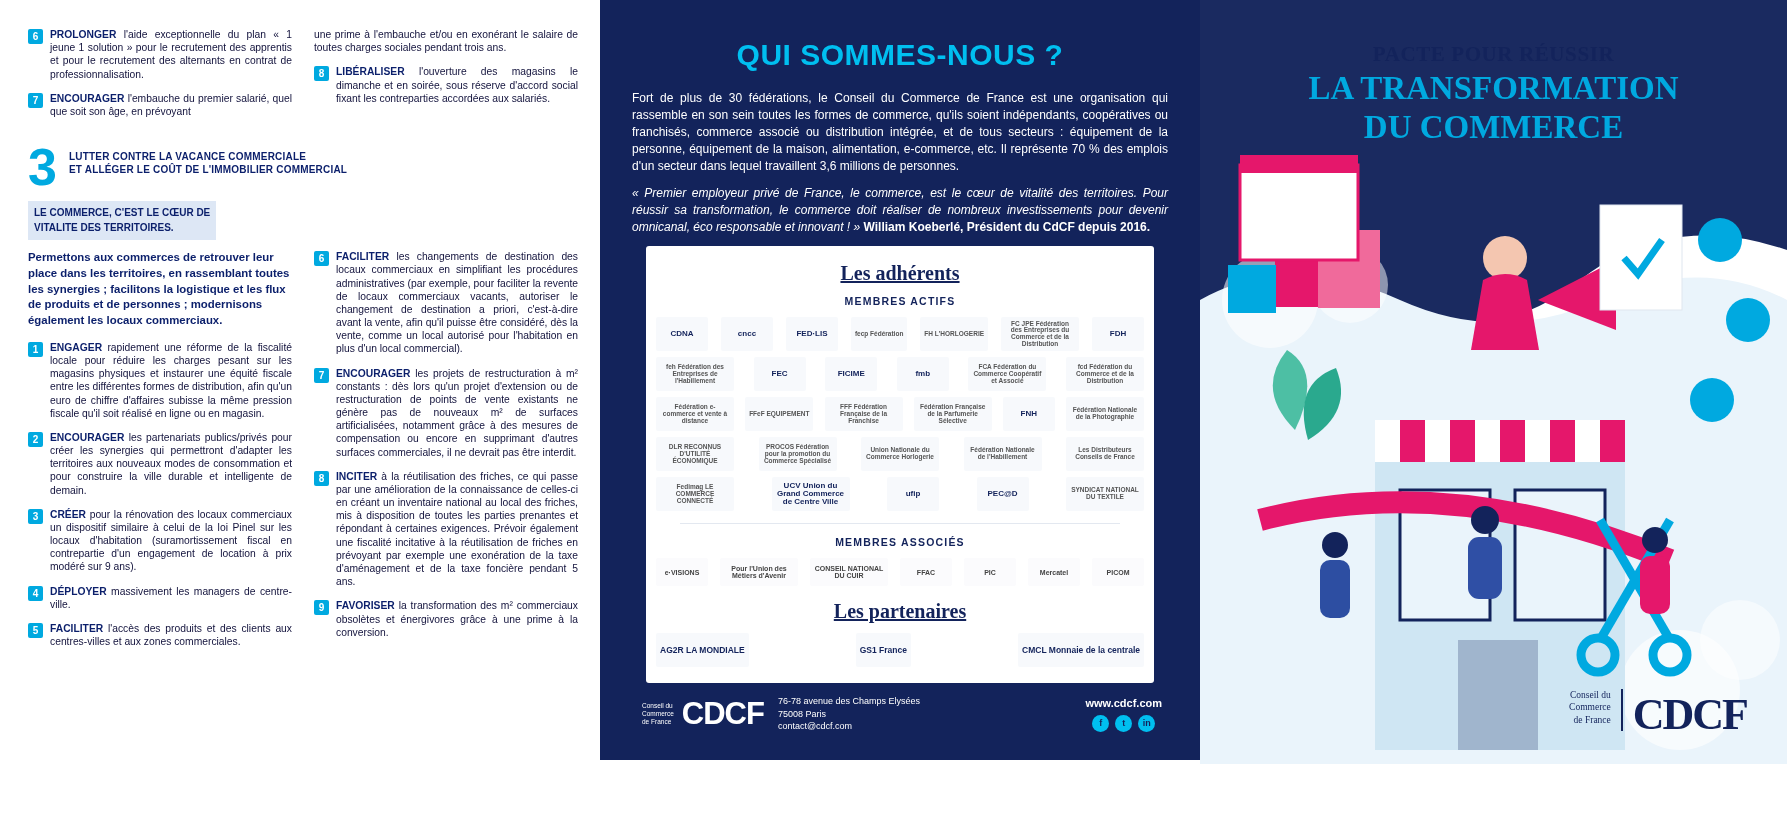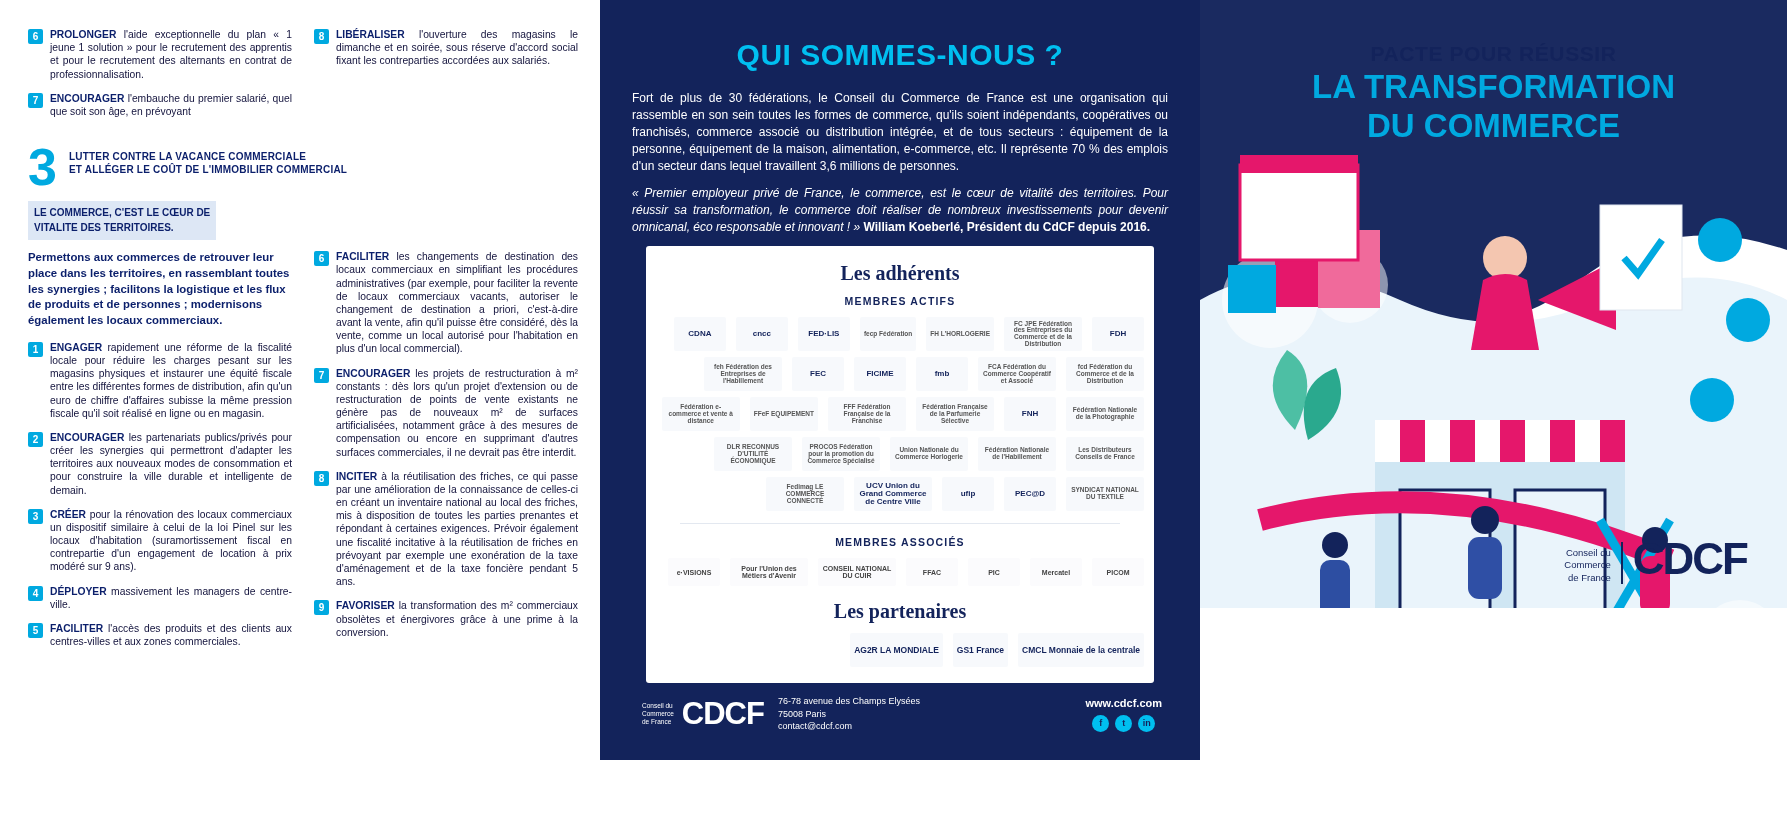--- a/index.html
+++ b/index.html
@@ -52,23 +52,23 @@
     font-size: 30px; font-weight: bold; letter-spacing: 0.5px;
   }
   .mid p { font-size:12px; line-height:1.42; text-align:justify; margin:0 0 10px 0; }
   .mid p.quote { font-style: italic; }
   .mid p.quote b { font-style: normal; }
 
   .card {
     background:#fff; border-radius:3px; margin: 6px 14px 0 14px; padding: 14px 10px 16px 10px;
     text-align:center;
   }
-  .card h2 { color:#13235b; font-family:"Liberation Serif", serif; font-size:20px; margin:2px 0 10px 0; font-weight:bold; }
+  .card h2 { color:#13235b; font-family:"Liberation Serif", serif; font-size:20px; margin:2px 0 10px 0; font-weight:bold;text-decoration:underline; }
   .card h3 { color:#13235b; font-size:10.5px; letter-spacing:1.2px; margin:4px 0 10px 0; font-weight:bold; }
-  .logos { display:flex; flex-wrap:wrap; justify-content:flex-end; gap:6px 10px; }
+  .logos { display:flex; flex-wrap:wrap; justify-content:space-between; gap:6px 10px; }
   .logo {
     height:34px; min-width:52px; max-width:78px; padding:2px 4px;
     display:flex; align-items:center; justify-content:center;
     font-size:8px; font-weight:bold; color:#13235b; text-align:center;
     line-height:1.05; border-radius:2px; background:#f7f9fc;
   }
   .logo.sm { font-size:6.5px; color:#555; font-weight:bold; }
   .logos.assoc .logo { height:28px; background:#fbfbfd; color:#444; font-size:7px; }
   .logos.partners .logo { height:34px; font-size:8.5px; max-width:150px; }
   .divider { height:1px; background:#e3e8f0; margin:12px 24px; }
@@ -76,26 +76,26 @@
   .footer { display:flex; align-items:center; gap:14px; padding: 12px 6px 0 10px; }
   .fcdcf { display:flex; align-items:center; gap:8px; }
   .fcdcf .small { font-size:6.5px; line-height:1.25; color:#fff; }
   .fcdcf .big { font-size:31px; font-weight:bold; letter-spacing:-1px; color:#fff; }
   .faddr { font-size:9px; line-height:1.4; color:#fff; }
   .fweb { font-size:11px; font-weight:bold; color:#fff; margin-left:auto; text-align:center; }
   .socials { display:flex; gap:6px; justify-content:center; margin-top:6px; }
   .soc { width:17px; height:17px; border-radius:50%; background:#00bff0; color:#13235b; font-size:9px; font-weight:bold; display:flex; align-items:center; justify-content:center; }
 
   
-  .right { width:587px; height:608px; position:relative; background:#ffffff; overflow:hidden; }
+  .right { width:587px; height:764px; position:relative; background:#ffffff; overflow:hidden;font-family:Liberation Serif, serif; }
   .rbg { position:absolute; inset:0; }
   .rtitle { position:absolute; top:42px; left:0; width:100%; text-align:center; z-index:5; }
   .rtitle .t1 { color:#13235b; font-size:21px; font-weight:bold; letter-spacing:0.6px; }
   .rtitle .t2 { color:#00a9e0; font-size:33px; font-weight:bold; line-height:1.1; margin-top:3px; }
-  .rlogo { position:absolute; bottom:24px; right:40px; display:flex; align-items:flex-end; gap:10px; z-index:6; }
+  .rlogo { position:absolute; bottom:24px; right:40px; display:flex; align-items:flex-start; gap:10px; z-index:6; }
   .rlogo .small { font-size:9.5px; line-height:1.3; color:#13235b; text-align:right; }
   .rlogo .bar { width:2px; height:42px; background:#13235b; }
   .rlogo .big { font-size:44px; font-weight:bold; letter-spacing:-2px; color:#13235b; }
 </style>
 </head>
 <body>
 
 <div class="page">
 
   <div class="left">
@@ -104,20 +104,23 @@
         <div class="item">
           <div class="num">6</div>
           <div class="itxt"><b>PROLONGER</b><span> l'aide exceptionnelle du plan « 1 jeune 1 solution » pour le recrutement des apprentis et pour le recrutement des alternants en contrat de professionnalisation.</span></div>
         </div>
         <div class="item">
           <div class="num">7</div>
           <div class="itxt"><b>ENCOURAGER</b><span> l'embauche du premier salarié, quel que soit son âge, en prévoyant</span></div>
         </div>
       </div>
       <div class="col">
+        <div class="item">
+          <div class="itxt plain">une prime à l'embauche et/ou en exonérant le salaire de toutes charges sociales pendant trois ans.</div>
+        </div>
         <div class="item">
           <div class="num">8</div>
           <div class="itxt"><b>LIBÉRALISER</b><span> l'ouverture des magasins le dimanche et en soirée, sous réserve d'accord social fixant les contreparties accordées aux salariés.</span></div>
         </div>
       </div>
     </div>
 
     <div class="sec-head">
       <div class="sec-num">3</div>
       <div class="sec-title" style="white-space:pre-line;">LUTTER CONTRE LA VACANCE COMMERCIALE

